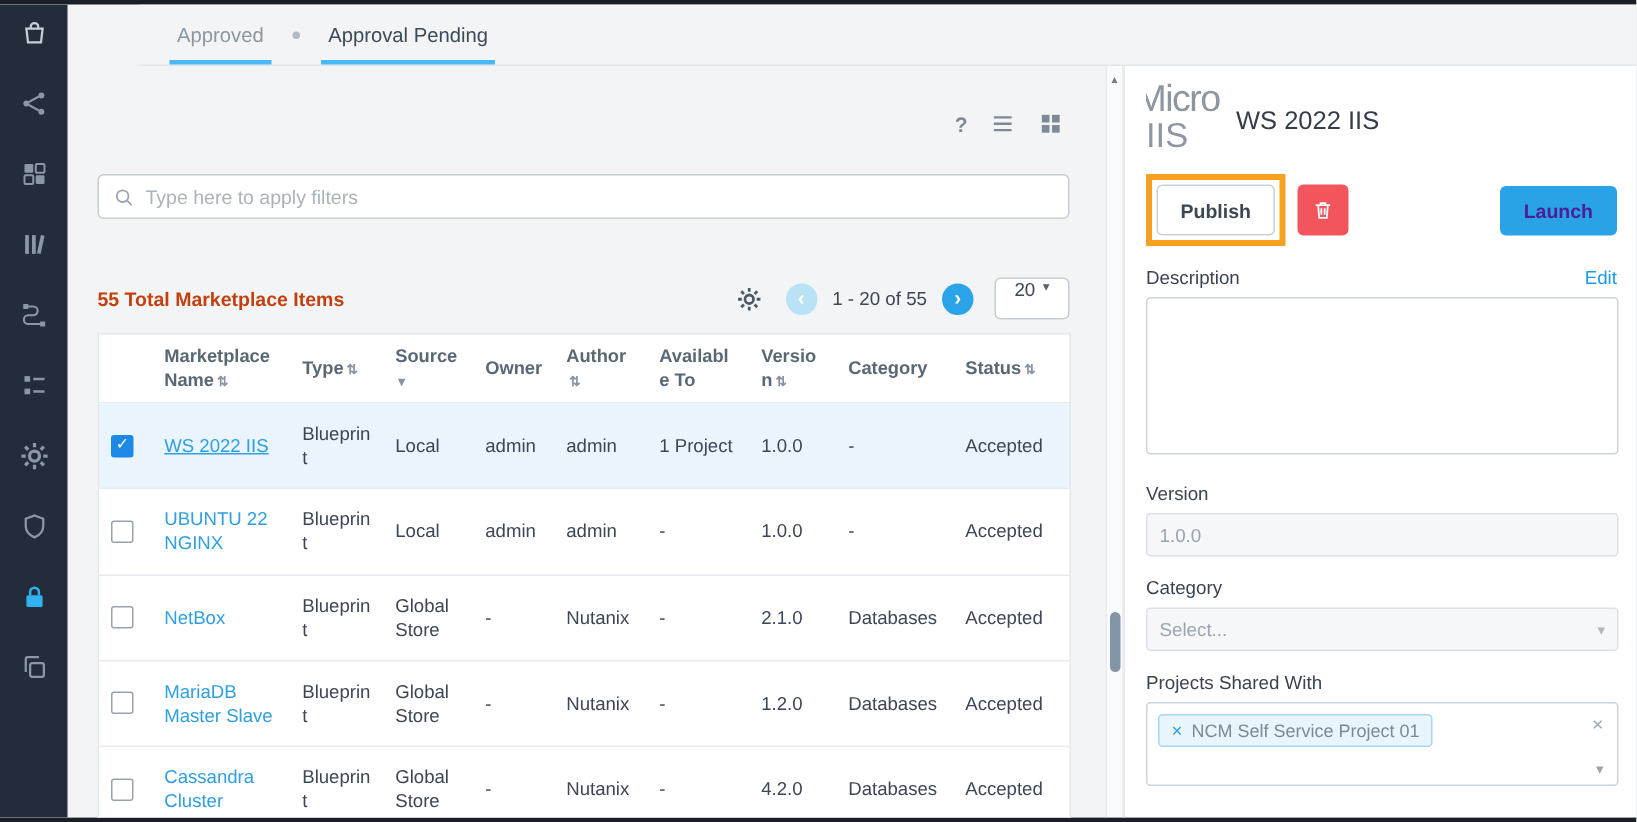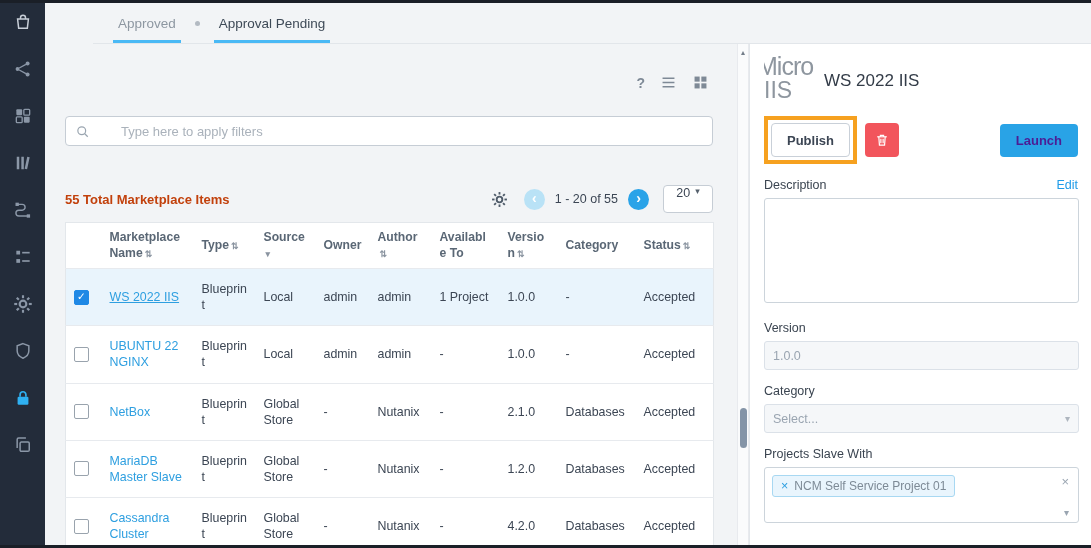--- a/index.html
+++ b/index.html
@@ -40,21 +40,21 @@
   .help { font-size:14px; font-weight:700; color:#7e8996; cursor:pointer; }
   .vc-icon { width:17px; height:17px; cursor:pointer; }
   .vc-icon svg { width:17px; height:17px; display:block; }
 
   .searchbar {
     position:absolute; left:20px; top:72px; width:648px; height:30px;
     background:#fff; border:1px solid #c6cdd5; border-radius:4px;
     display:flex; align-items:center; padding:0 9px; gap:7px;
   }
   .searchbar svg { width:15px; height:15px; flex:0 0 auto; }
-  .searchbar input { border:none; outline:none; flex:1; font-size:13px; color:#3c4654; background:transparent; font-family:"Liberation Sans",sans-serif;margin-left:24px; }
+  .searchbar input { border:none; outline:none; flex:1; font-size:13px; color:#3c4654; background:transparent; font-family:"Liberation Sans",sans-serif; }
   .searchbar input::placeholder { color:#aab2bb; }
 
   .list-header { position:absolute; left:20px; top:140px; width:648px; height:30px; display:flex; align-items:center; }
   .total { font-size:13px; font-weight:700; color:#c2410c; }
   .pager { margin-left:auto; display:flex; align-items:center; gap:10px; }
   .gear-btn { width:17px; height:17px; cursor:pointer; color:#4e5a68; }
   .gear-btn svg { width:17px; height:17px; display:block; }
   .pg { width:21px; height:21px; border-radius:50%; border:none; color:#fff; font-size:14px; font-weight:700;
         display:flex; align-items:center; justify-content:center; cursor:pointer; line-height:1; padding-bottom:2px; }
   .pg.prev { background:#b9e2f6; margin-left:6px; }
@@ -424,21 +424,21 @@
           <label>Category</label>
         </div>
       <div class="select">
         <span>Select...</span>
         <span class="caret">▾</span>
       </div>
     </div>
 
     <div class="field">
       <div class="field-label-row">
-          <label>Projects Slave With</label>
+          <label>Projects Shared With</label>
         </div>
       <div class="multiselect">
         <span class="tag">
           <span class="tag-x">×</span>
           <span>NCM Self Service Project 01</span>
         </span>
         <span class="ms-clear">×</span>
         <span class="ms-caret">▾</span>
       </div>
     </div>

